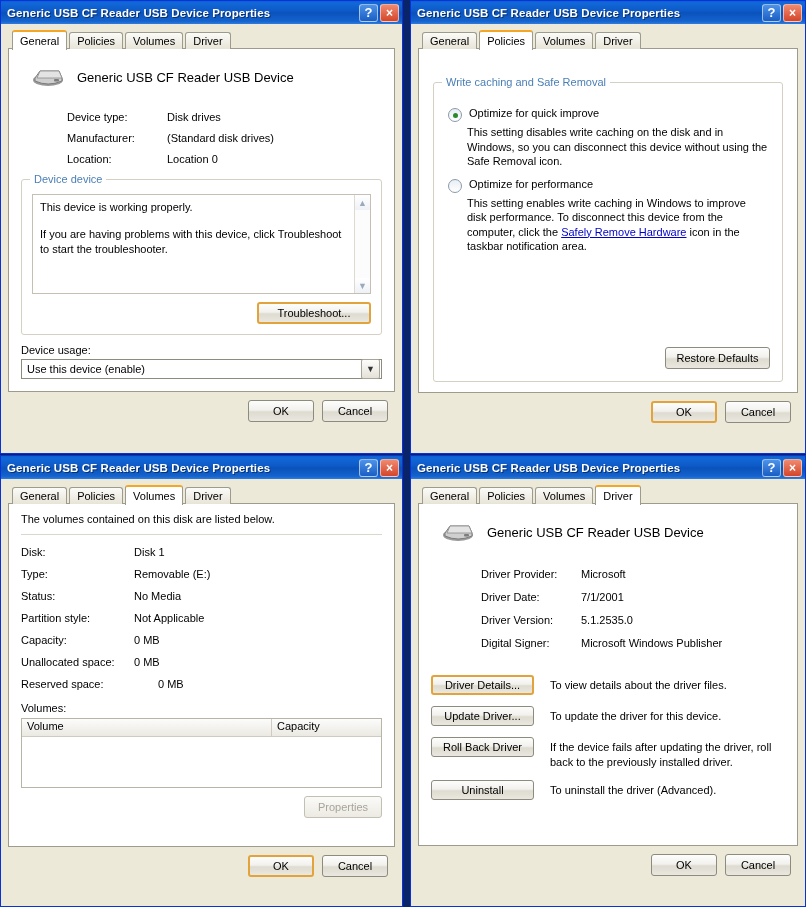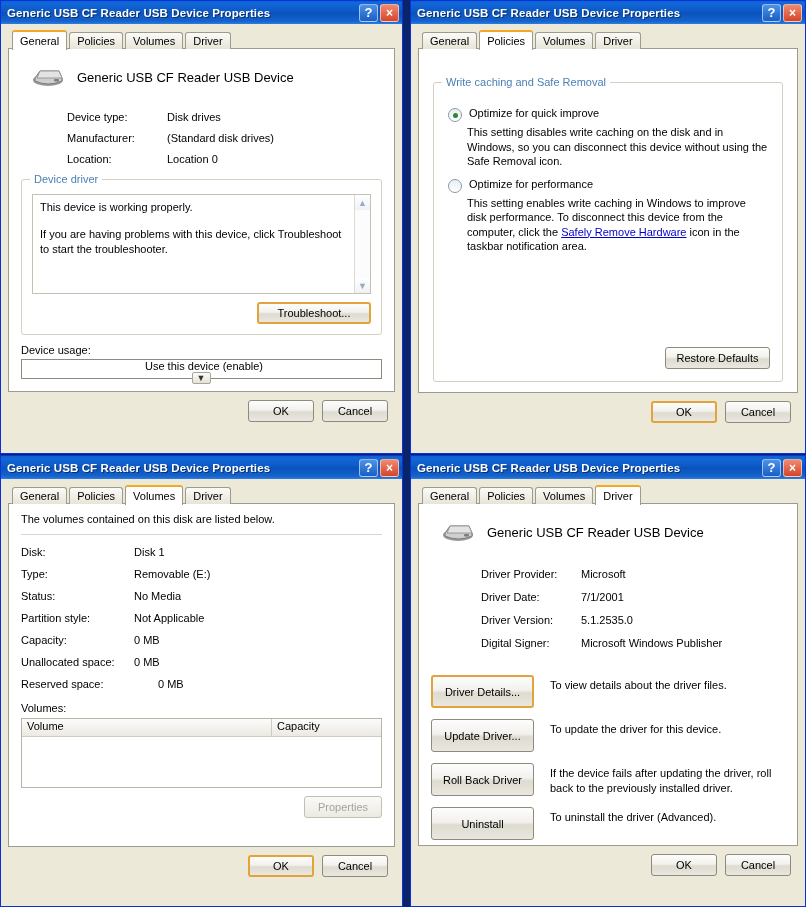--- a/index.html
+++ b/index.html
@@ -81,21 +81,21 @@
 
   .hr{height:1px;background:#d9d6cc;margin:9px 0 11px;}
   .listbox{border:1px solid #b8b4a8;background:#fff;height:70px;box-sizing:border-box;}
   .lhead{display:flex;height:17px;border-bottom:1px solid #cfcbc0;
     background:linear-gradient(to bottom,#fcfcfc,#ebe9e1);}
   .lhead div{padding:1px 5px;font-size:11px;box-sizing:border-box;}
   .lh1{flex:0 0 250px;border-right:1px solid #cfcbc0;}
   .lh2{flex:1;}
 
   .drvrow{display:flex;align-items:flex-start;gap:16px;margin-bottom:11px;}
-  .drvrow .btn{width:103px;height:33px;padding:8px;flex:none;}
+  .drvrow .btn{width:103px;height:20px;padding:8px;flex:none;}
   .drvrow .btn.focus{width:103px;}
   .drvdesc{font-size:11px;line-height:14.5px;padding-top:3px;}
 </style>
 </head>
 <body>
 
 <div class="grid">
 
   <div class="win w1">
     <div class="titlebar">
@@ -132,38 +132,38 @@
               <div class="proplbl">Manufacturer:</div>
               <div class="propval">(Standard disk drives)</div>
             </div>
             <div class="proprow">
               <div class="proplbl">Location:</div>
               <div class="propval">Location 0</div>
             </div>
           </div>
 
           <div class="group" style="margin-top:14px;">
-            <div class="glabel">Device driver</div>
+            <div class="glabel">Device device</div>
             <div class="statusbox">
               <div class="statustext">
                 <p>This device is working properly.</p>
                 <p>If you are having problems with this device, click Troubleshoot to start the troubleshooter.</p>
               </div>
               <div class="sbar">
                 <div class="sarrow">▲</div>
                 <div class="sarrow">▼</div>
               </div>
             </div>
             <div style="text-align:right;margin-top:8px;">
               <div class="btn focus" style="width:114px;height:22px;padding:0;">Troubleshoot...</div>
             </div>
           </div>
 
           <div style="margin-top:9px;">Device usage:</div>
-          <div class="combo" style="margin-top:3px;flex-direction:column;">
+          <div class="combo" style="margin-top:3px;">
             <span>Use this device (enable)</span>
             <div class="arrow">▼</div>
           </div>
         </div>
       </div>
       <div class="footer">
         <div class="btn">OK</div>
         <div class="btn">Cancel</div>
       </div>
     </div>

